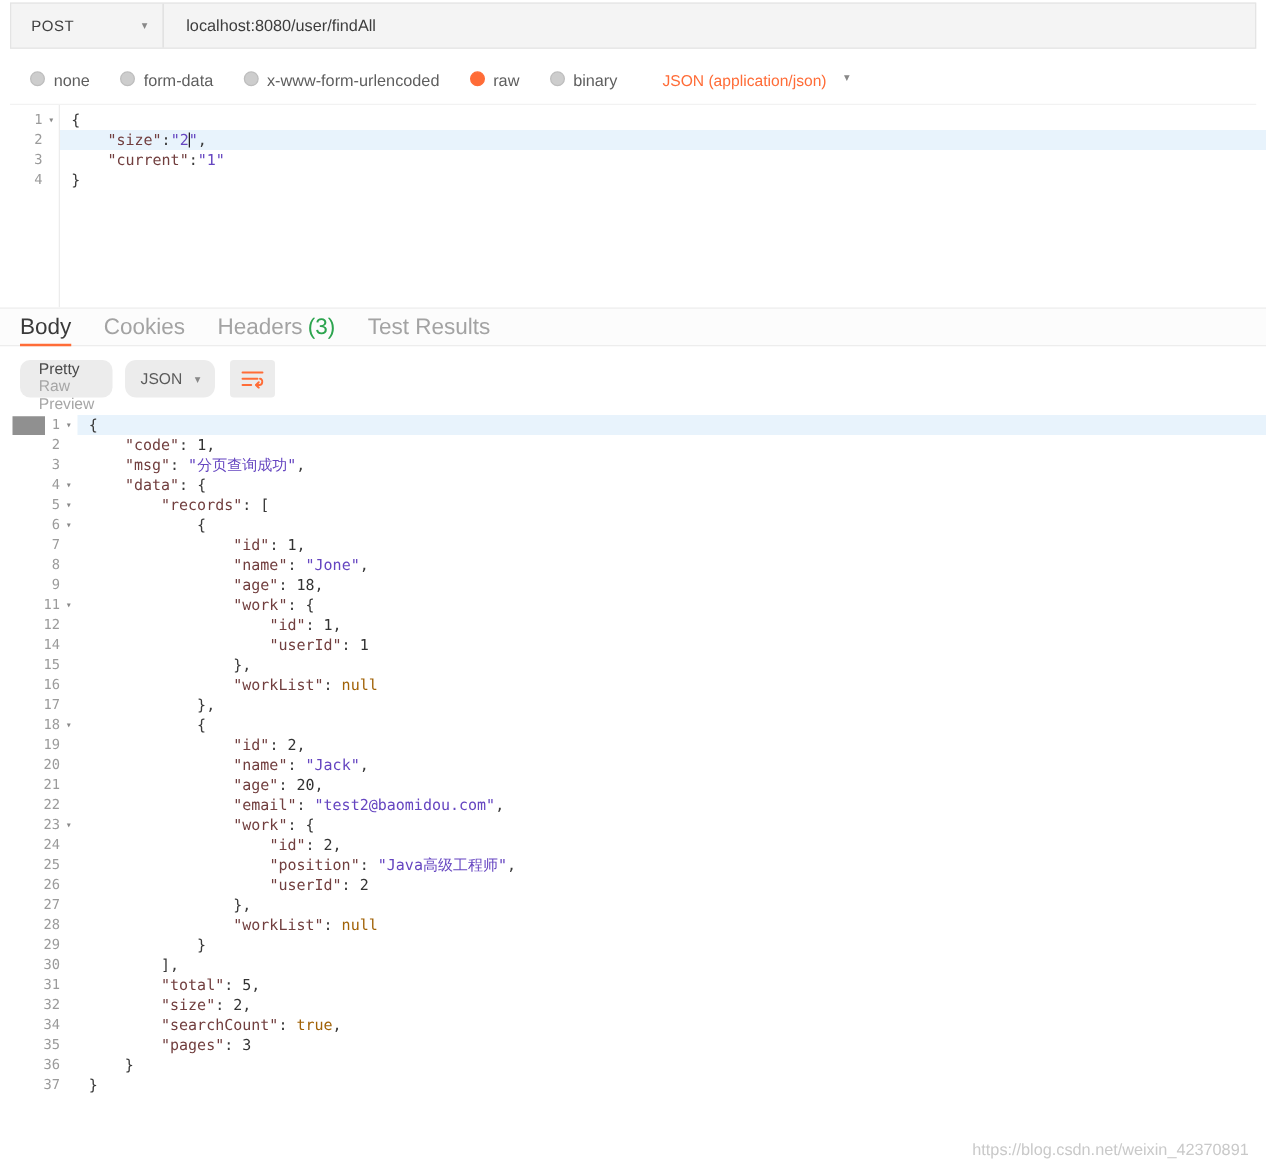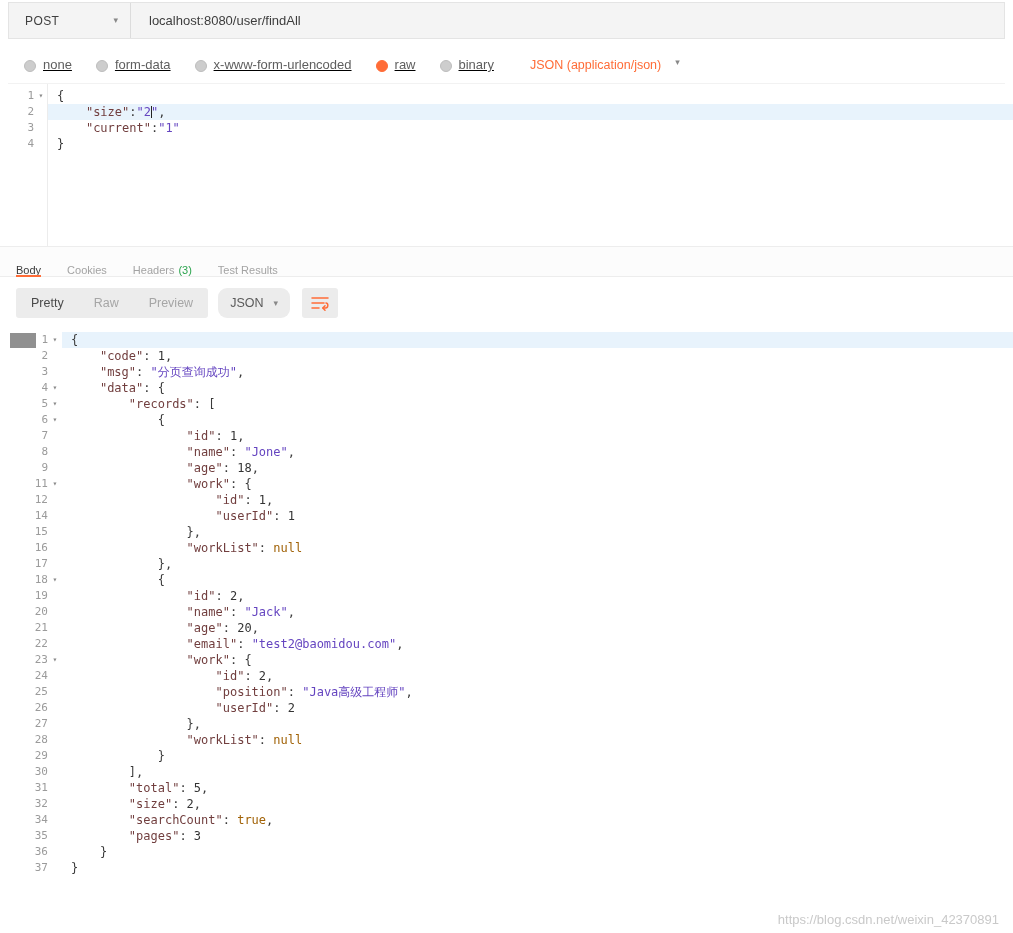--- a/index.html
+++ b/index.html
@@ -20,21 +20,21 @@
   }
   .method-label { font-size:12px; color:#404040; letter-spacing:.4px; }
   .caret { font-size:9px; color:#888; line-height:1; }
   .url-input { flex:1; display:flex; align-items:center; padding-left:18px; font-size:13px; color:#3d3d3d; cursor:text; }
 
   
   .body-type-row {
     position:absolute; top:46px; left:8px; right:8px; height:38px;
     display:flex; align-items:center; padding-left:16px; border-bottom:1px solid #f2f2f2;
   }
-  .radio-item { display:flex; align-items:flex-end; margin-right:24px; cursor:pointer;text-decoration:underline; }
+  .radio-item { display:flex; align-items:flex-start; margin-right:24px; cursor:pointer; }
   .radio-dot { width:12px; height:12px; border-radius:50%; background:#cdcdcd; border:1px solid #bdbdbd; margin-right:7px; flex:none; }
   .radio-item.selected .radio-dot { background:#ff6c37; border-color:#ff6c37; }
   .radio-label { font-size:13px; color:#5e5e5e; }
   .raw-type { display:flex; align-items:flex-start; margin-left:12px; cursor:pointer; }
   .raw-type-label { color:#ff6c37; font-size:12.5px; margin-right:14px; }
 
   
   .editor { font-family:"DejaVu Sans Mono", monospace; font-size:12px; }
   .req-editor { position:absolute; top:84px; left:8px; right:0; height:162px; padding-top:4px; }
   .req-editor .gutter-border { position:absolute; left:39px; top:0; bottom:0; width:1px; background:#ececec; }
@@ -55,28 +55,28 @@
   .tk-num { color:#333333; }
   .tk-kw  { color:#a16207; }
   .cursor { position:absolute; top:2px; width:1px; height:12px; background:#222; }
 
   
   .resp-tabs {
     position:absolute; top:246px; left:0; right:0; height:31px;
     border-top:1px solid #ededed; border-bottom:1px solid #ededed;
     display:flex; align-items:center; padding-left:16px; background:#fcfcfc;
   }
-  .tab { margin-right:26px; font-size:11px; color:#a3a3a3; cursor:pointer; position:relative; height:100%; display:flex; align-items:flex-end; }
+  .tab { margin-right:26px; font-size:18px; color:#a3a3a3; cursor:pointer; position:relative; height:100%; display:flex; align-items:center; }
   .tab.active { color:#3a3a3a; }
   .tab.active::after { content:""; position:absolute; left:0; right:0; bottom:-1px; height:2px; background:#ff6c37; }
   .tab .count { color:#2ca44e; margin-left:4px; }
 
   
   .resp-toolbar { position:absolute; top:288px; left:16px; height:30px; display:flex; }
-  .seg { display:flex; background:#ececec; border-radius:3px; }
+  .seg { display:flex; background:#ececec; border-radius:8px;flex-direction:column; }
   .seg-item { padding:0 15px; display:flex; align-items:center; font-size:12.5px; color:#a6a6a6; cursor:pointer; }
   .seg-item.active { color:#4a4a4a; }
   .format-select { margin-left:10px; background:#ececec; border-radius:9px; padding:0 12px; display:flex; align-items:center; font-size:12.5px; color:#5a5a5a; cursor:pointer; }
   .format-select .caret { margin-left:10px; }
   .wrap-btn { margin-left:12px; background:#ececec; border-radius:3px; width:36px; display:flex; align-items:center; justify-content:center; cursor:pointer; }
 
   .watermark { position:absolute; right:14px; bottom:6px; font-size:13px; color:#c9c9c9; }
 </style>
 </head>
 <body>

